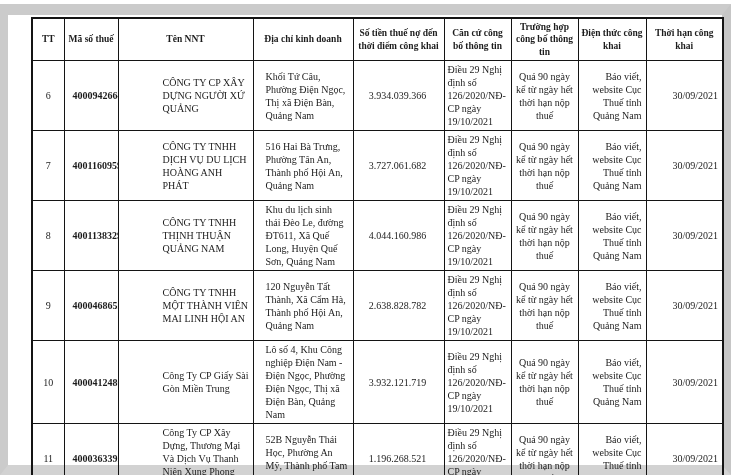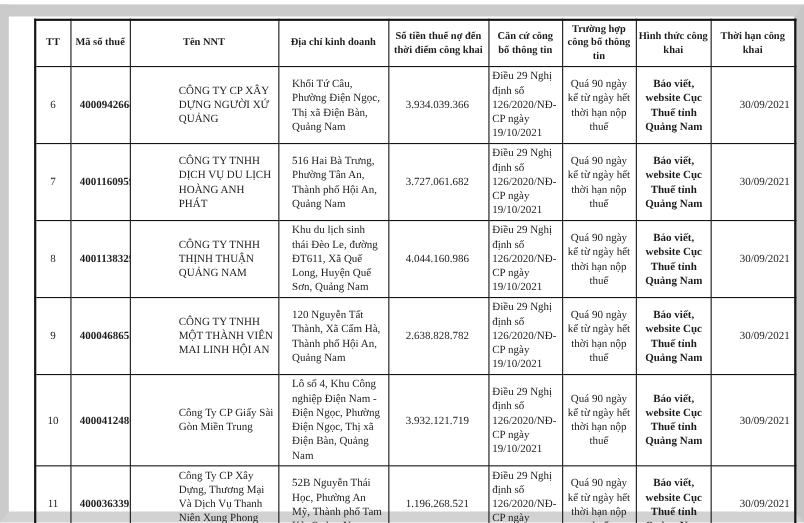--- a/index.html
+++ b/index.html
@@ -44,21 +44,21 @@
     text-align: center;
     padding: 2px 2px;
   }
   td.c-tt      { text-align: center; }
   td.c-code    { text-align: left; padding-left: 8px; font-weight: bold; }
   td.c-name    { text-align: left; padding-left: 44px; }
   td.c-addr    { text-align: left; padding-left: 12px; }
   td.c-amount  { text-align: center; padding-right: 6px; }
   td.c-basis   { text-align: left; padding: 2px 3px; }
   td.c-case    { text-align: center; padding: 2px 3px; margin-top: 40px; }
-  td.c-form    { text-align: center; padding-left: 5px; font-weight: bold; }
+  td.c-form    { text-align: right; padding-left: 5px; }
   td.c-term    { text-align: right; padding-left: 2px; }
 </style>
 </head>
 <body>
 
 <div class="page-frame">
   <table class="debt-table">
     <colgroup>
       <col style="width:32px">
         <col style="width:54px">
@@ -72,21 +72,21 @@
     </colgroup>
     <thead>
       <tr style="height:41px">
         <th>TT</th>
         <th>Mã số thuế</th>
         <th>Tên NNT</th>
         <th>Địa chỉ kinh doanh</th>
         <th>Số tiền thuế nợ đến thời điểm công khai</th>
         <th>Căn cứ công bố thông tin</th>
         <th>Trường hợp công bố thông tin</th>
-        <th>Hình thức công khai</th>
+        <th>Điện thức công khai</th>
         <th>Thời hạn công khai</th>
       </tr>
     </thead>
     <tbody>
       <tr style="height:70px">
         <td class="c-tt">6</td>
         <td class="c-code">4000942664</td>
         <td class="c-name">CÔNG TY CP XÂY DỰNG NGƯỜI XỨ QUẢNG</td>
         <td class="c-addr">Khối Tứ Câu, Phường Điện Ngọc, Thị xã Điện Bàn, Quảng Nam</td>
         <td class="c-amount">3.934.039.366</td>

